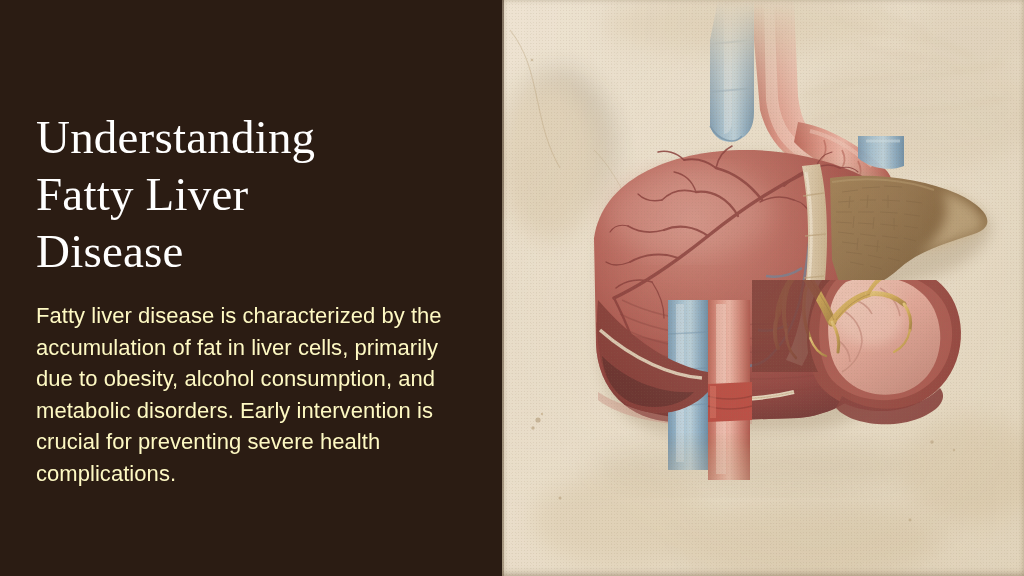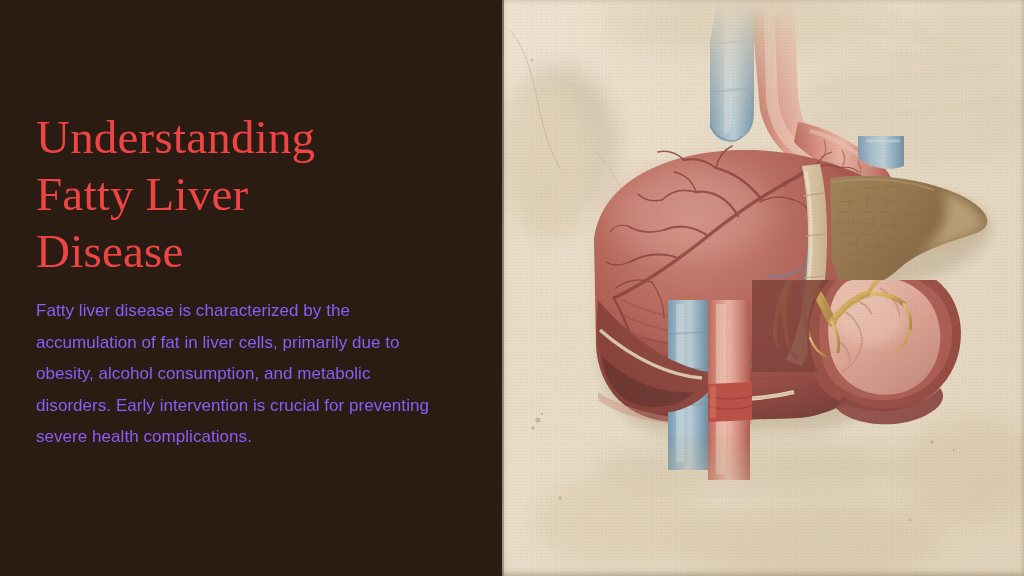--- a/index.html
+++ b/index.html
@@ -27,34 +27,34 @@
   }
   #title {
     position: absolute;
     left: 36px;
     top: 78px;
     width: 420px;
     font-family: "Liberation Serif", "DejaVu Serif", serif;
     font-size: 47px;
     line-height: 57px;
     font-weight: 400;
-    color: #ef4444;
+    color: #ffffff;
     letter-spacing: 0.2px;
     white-space: pre-line;
   }
   #body-copy {
     position: absolute;
     left: 36px;
     top: 278px;
     width: 408px;
     font-family: "Liberation Sans", sans-serif;
-    font-size: 17px;
+    font-size: 22px;
     line-height: 31.5px;
     font-weight: 400;
-    color: #8b5cf6;
+    color: #fef9c3;
     letter-spacing: 0.05px;
   }
 
   
   #art-panel {
     position: absolute;
     left: 502px;
     top: 0;
     width: 522px;
     height: 576px;

